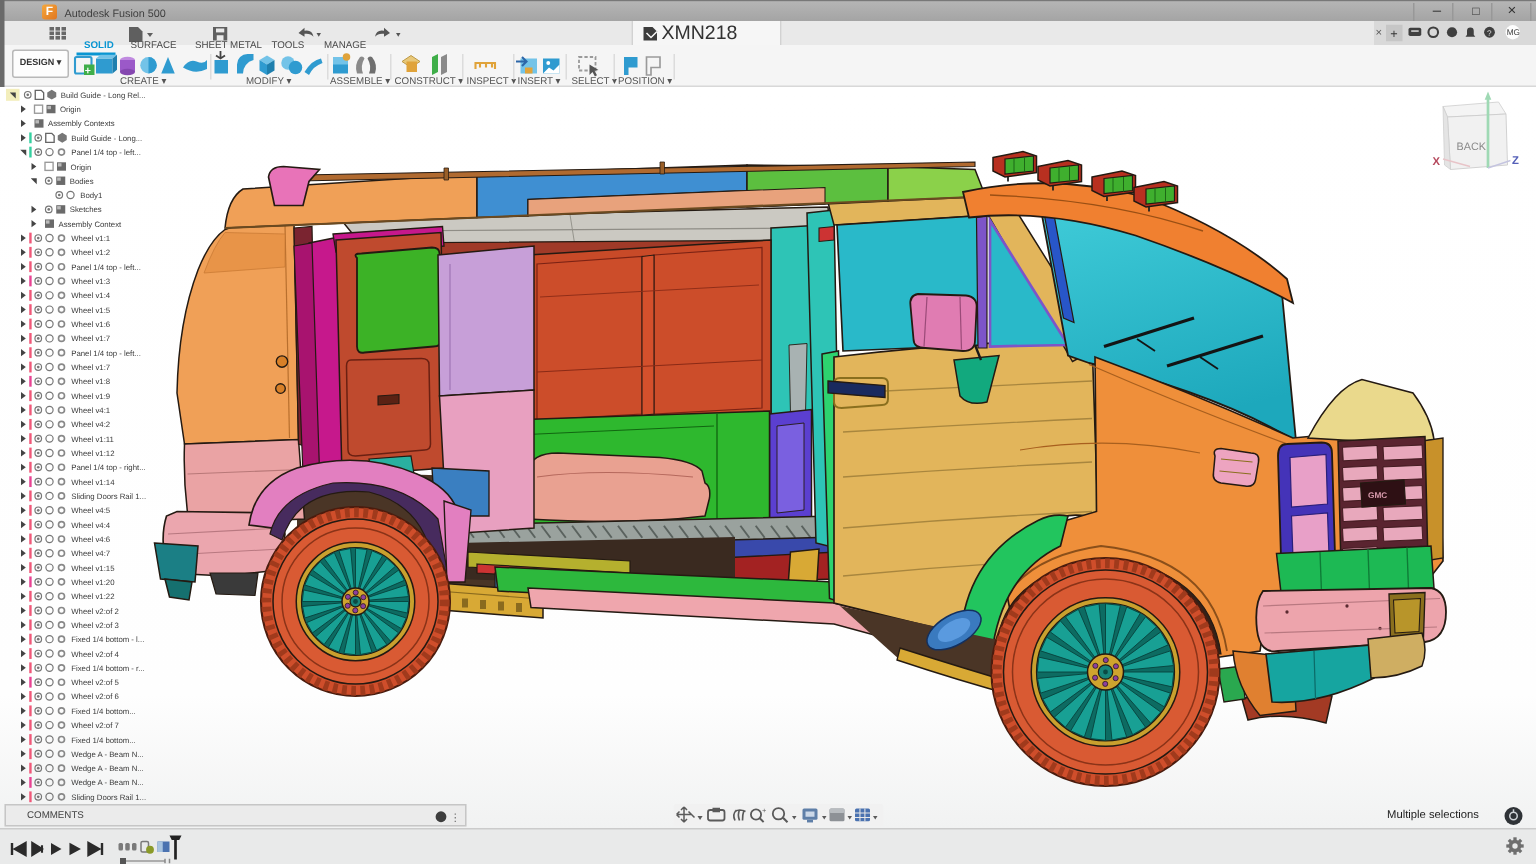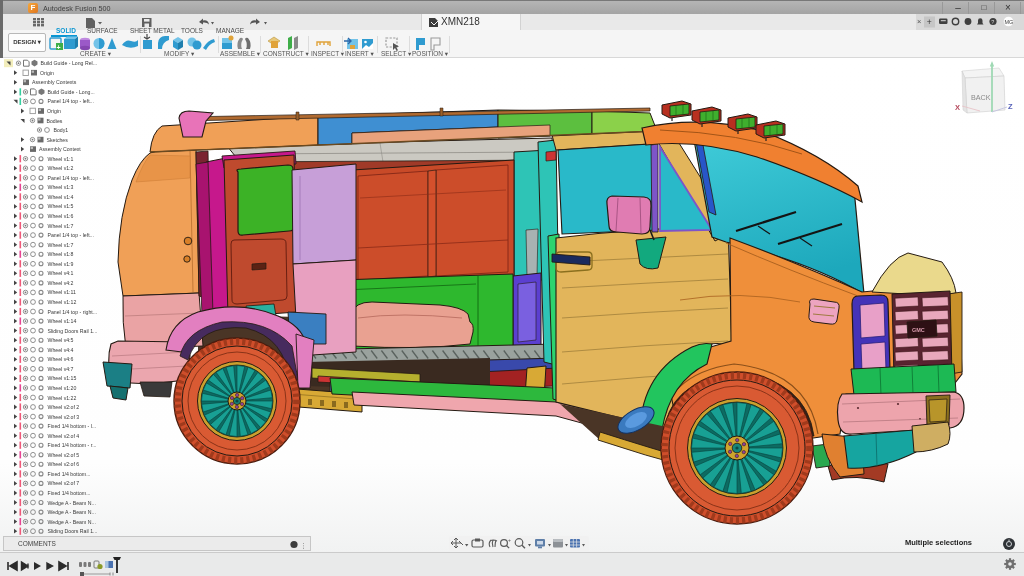--- a/index.html
+++ b/index.html
@@ -5,40 +5,40 @@
 #app{position:relative;width:1024px;height:576px;background:#fff;}
 #titlebar{position:absolute;left:0;top:0;width:1024px;height:14px;
   background:linear-gradient(#b5b5b5,#a4a4a4);border-top:1px solid #787878;}
 #titlebar .logo{position:absolute;left:28px;top:2px;width:10px;height:10px;border-radius:2px;
   background:linear-gradient(135deg,#f6a83c,#e0761f);color:#fff;font-size:8px;font-weight:bold;
   text-align:center;line-height:10px;}
 #titlebar .t{position:absolute;left:43px;top:1px;font-size:7.2px;color:#3f3f3f;line-height:13px;}
 .wbtn{position:absolute;top:0;height:14px;color:#333;font-size:10px;text-align:center;line-height:13px;}
 #qat{position:absolute;left:0;top:14px;width:1024px;height:16px;background:#e9e9e9;}
 #doctab{position:absolute;left:421px;top:14px;width:100px;height:16px;background:#f6f6f6;
-  border-left:1px solid #d2d2d2;border-right:1px solid #d2d2d2;font-size:10px;color:#333;
+  border-left:1px solid #d2d2d2;border-right:1px solid #d2d2d2;font-size:13px;color:#333;
   line-height:16px;padding-left:19px;}
 #tr-icons{position:absolute;right:0;top:14px;width:108px;height:16px;background:#d9d9d9;}
 #toolbar{position:absolute;left:0;top:30px;width:1024px;height:28px;background:#f5f5f5;
   border-bottom:1px solid #d8d8d8;}
 #design{position:absolute;left:8px;top:33px;width:38px;height:19px;background:#fdfdfd;
   border:1px solid #b8b8b8;border-radius:2px;font-size:6px;color:#333;text-align:center;
   line-height:17px;font-weight:bold;}
 .ttab{position:absolute;top:27px;font-size:6.5px;color:#555;}
 .glabel{position:absolute;top:50px;font-size:6.5px;color:#555;white-space:nowrap;}
 .tsep{position:absolute;top:36px;width:1px;height:17px;background:#dcdcdc;}
 #viewport{position:absolute;left:0;top:58px;width:1024px;height:494px;
   background:linear-gradient(#ffffff 0%,#fefefe 82%,#f1f2f2 100%);padding-left:28px;}
 #vansvg{position:absolute;left:0;top:-58px;width:1024px;height:576px;}
 #treesvg{position:absolute;left:0;top:-3px;width:200px;height:486px;}
 #cube{position:absolute;left:938px;top:0px;width:86px;height:66px;}
 #comments{position:absolute;left:3px;top:478px;width:308px;height:15px;background:#ebebeb;
   border:1px solid #c6c6c6;font-size:6.5px;color:#444;line-height:14px;padding-left:14px;}
 #navbar{position:absolute;left:449px;top:478px;width:140px;height:15px;background:#f1f1f1;border-radius:2px;}
-#mulsel{position:absolute;right:52px;top:480px;font-size:7.5px;font-weight:bold;color:#1c1c1c;}
+#mulsel{position:absolute;right:38px;top:480px;font-size:7.5px;font-weight:normal;color:#1c1c1c;}
 #timeline{position:absolute;left:0;top:552px;width:1024px;height:24px;background:#e9eaea;
   border-top:1px solid #cbcbcb;}
 .abs{position:absolute;}
 </style></head><body>
 <div id="app">
     <div id="titlebar">
       <div class="logo">F</div>
       <div class="t">Autodesk Fusion 500</div>
       <div class="abs" style="left:942px;top:1px;width:1px;height:13px;background:#989898"></div>
       <div class="abs" style="left:968px;top:1px;width:1px;height:13px;background:#989898"></div>

